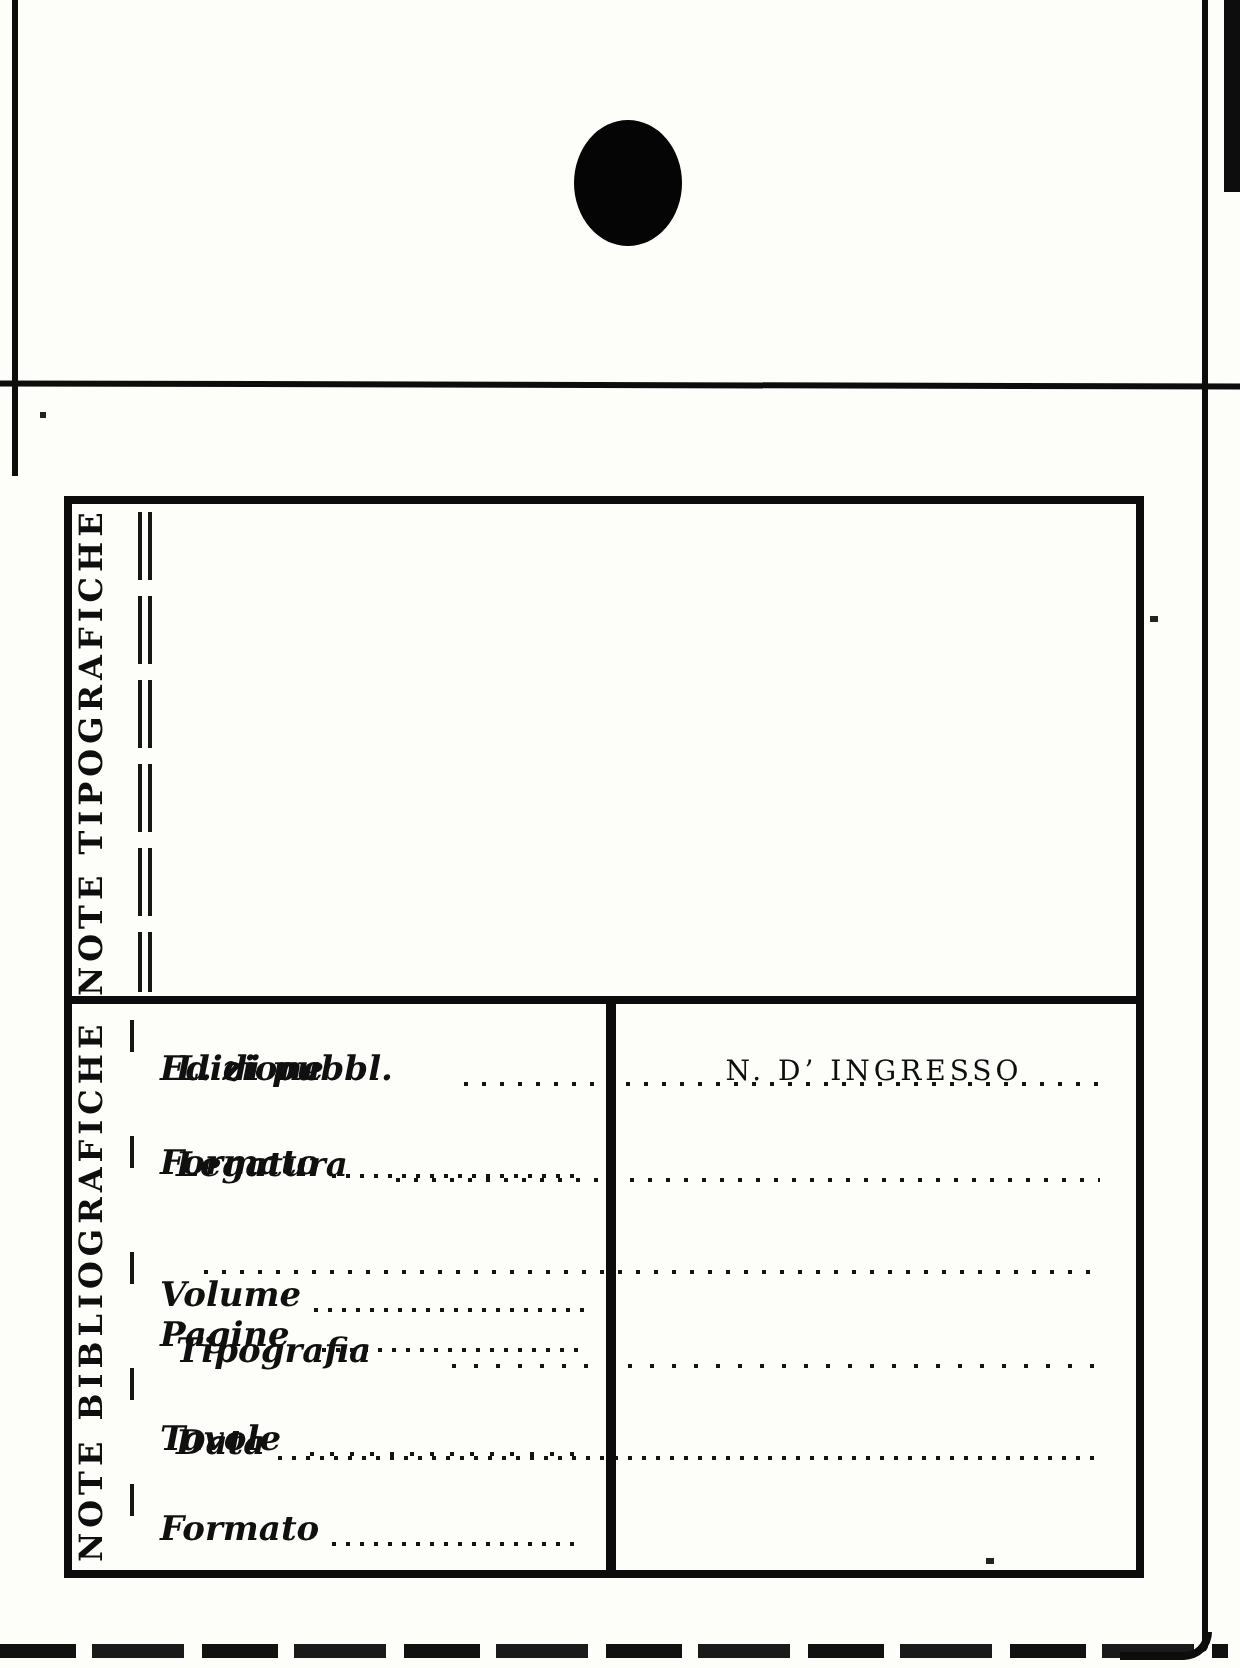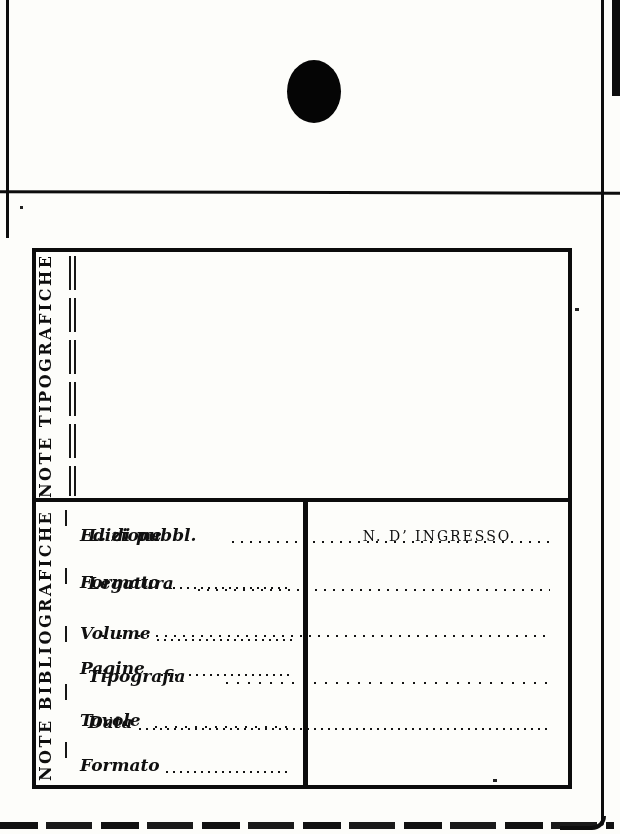--- a/index.html
+++ b/index.html
@@ -62,21 +62,21 @@
   .trow{left:52px;width:462px;}
   .trow-0{top:273px;} .trow-0 .dots{margin-left:36px;}
   .trow-1{top:321px;} .trow-1 .dots{margin-left:24px;}
   .trow-2{top:367px;} .trow-2 .dots{margin-left:14px;}
   .trow-3{top:414px;} .trow-3 .dots{margin-left:40px;background-image:repeating-linear-gradient(90deg,#141414 0 2px,transparent 2px 11px);}
   .trow-4{top:460px;} .trow-4 .dots{margin-left:6px;background-image:repeating-linear-gradient(90deg,#141414 0 2px,transparent 2px 7px);}
   .brow{left:44px;width:212px;}
   .brow .dots{background-image:repeating-linear-gradient(90deg,#141414 0 2px,transparent 2px 7px);margin-left:6px;}
   .brow-0{top:273px;flex-direction:column;}
   .brow-1{top:319px;align-items:center;}
-  .brow-2{top:371px;justify-content:space-between;}
+  .brow-2{top:386px;justify-content:space-between;}
   .brow-3{top:406px;} .brow-3 .dots{margin-left:16px;}
   .brow-4{top:458px;} .brow-4 .dots{margin-left:14px;background-image:repeating-linear-gradient(90deg,#141414 0 2px,transparent 2px 10px);}
   .brow-5{top:503px;}
   
   .ingresso{
     position:absolute;left:272px;top:276px;width:258px;
     text-align:center;
     font-size:14px;letter-spacing:2px;font-weight:500;
     color:#0d0d0d;white-space:nowrap;
   }

